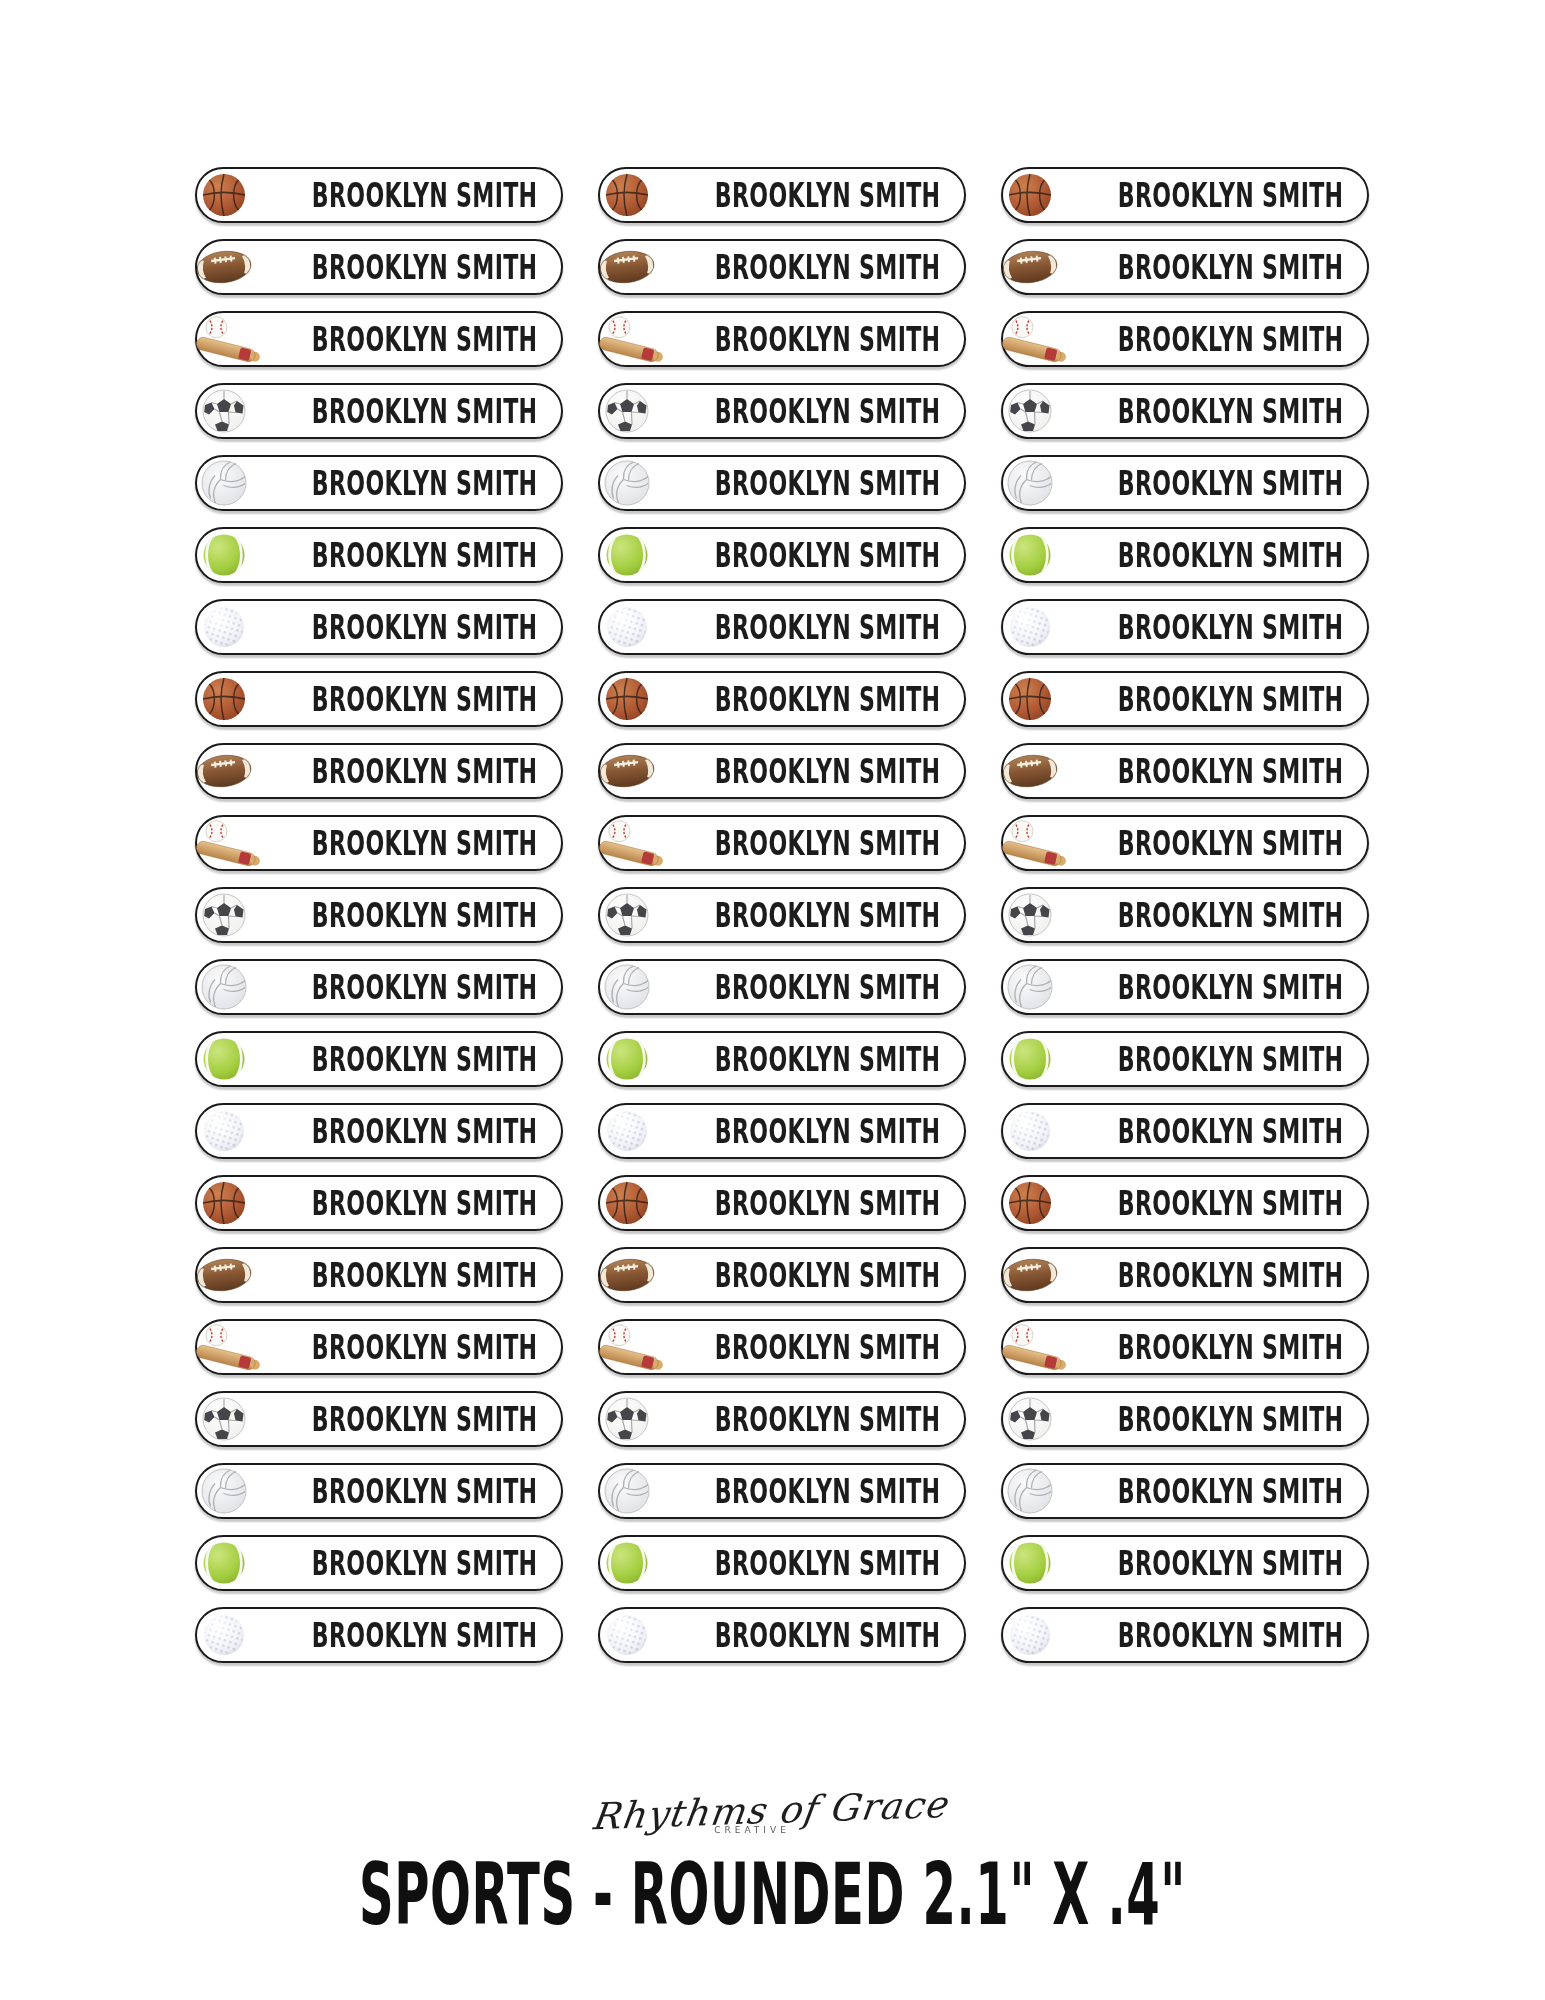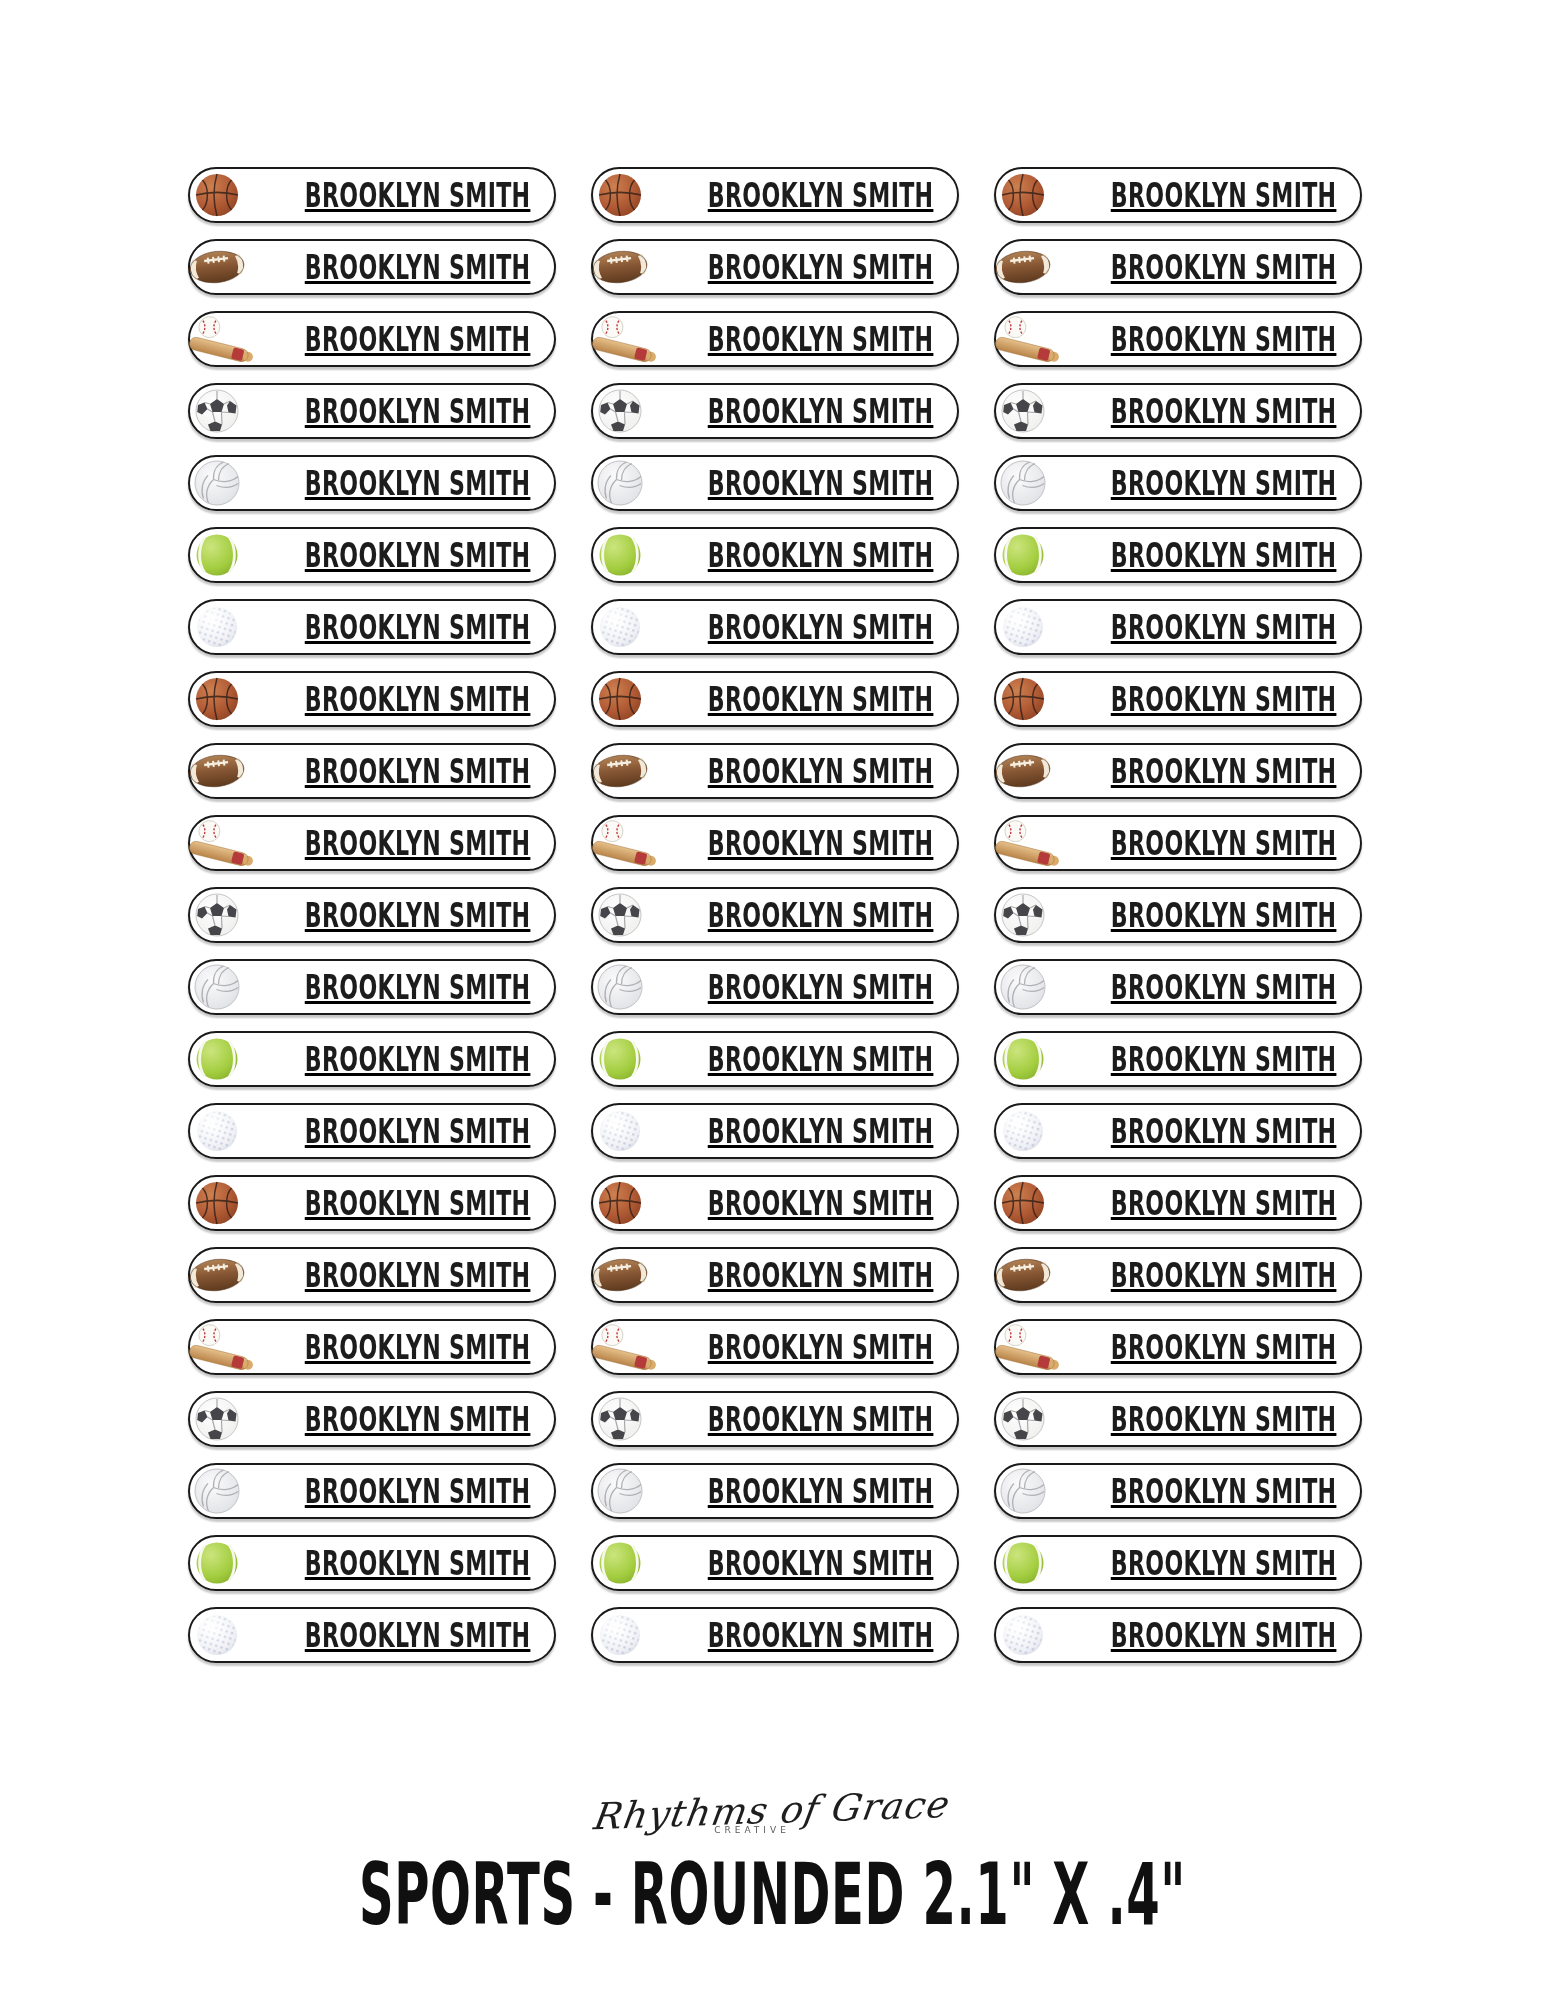--- a/index.html
+++ b/index.html
@@ -1,20 +1,20 @@
 <!DOCTYPE html>
 <html><head>
 <meta charset="utf-8">
 <style>
   html,body{margin:0;padding:0;background:#ffffff;}
   .page{position:relative;width:1545px;height:2000px;background:#ffffff;overflow:hidden;
         font-family:"DejaVu Sans","Liberation Sans",sans-serif;}
-  .grid{position:absolute;left:188px;top:167px;display:grid;
+  .grid{position:absolute;left:195px;top:167px;display:grid;
         grid-template-columns:repeat(3,368px);grid-auto-rows:56px;
-        column-gap:35px;row-gap:16px;text-decoration:underline;}
+        column-gap:35px;row-gap:16px;}
   .pill{position:relative;background:#fff;border:2px solid #1a1a1a;border-radius:28px;
         box-sizing:border-box;display:flex;align-items:center;
         box-shadow:0 3px 2px rgba(0,0,0,.22);}
   .icon{position:relative;flex:0 0 54px;height:100%;}
   .icon svg{position:absolute;left:50%;top:50%;transform:translate(-50%,-50%);}
   .icon-baseball-bat svg{transform:translate(-40%,-46%);}
   .txt{flex:1;display:flex;justify-content:center;padding-right:18px;}
   .txt-inner{display:inline-block;font-size:34px;font-weight:bold;letter-spacing:.5px;
         color:#1c1c1c;transform:scaleX(.65);white-space:nowrap;line-height:1;}
   .logo{position:absolute;left:0;right:0;top:1789px;text-align:center;color:#1e1e1e;}

